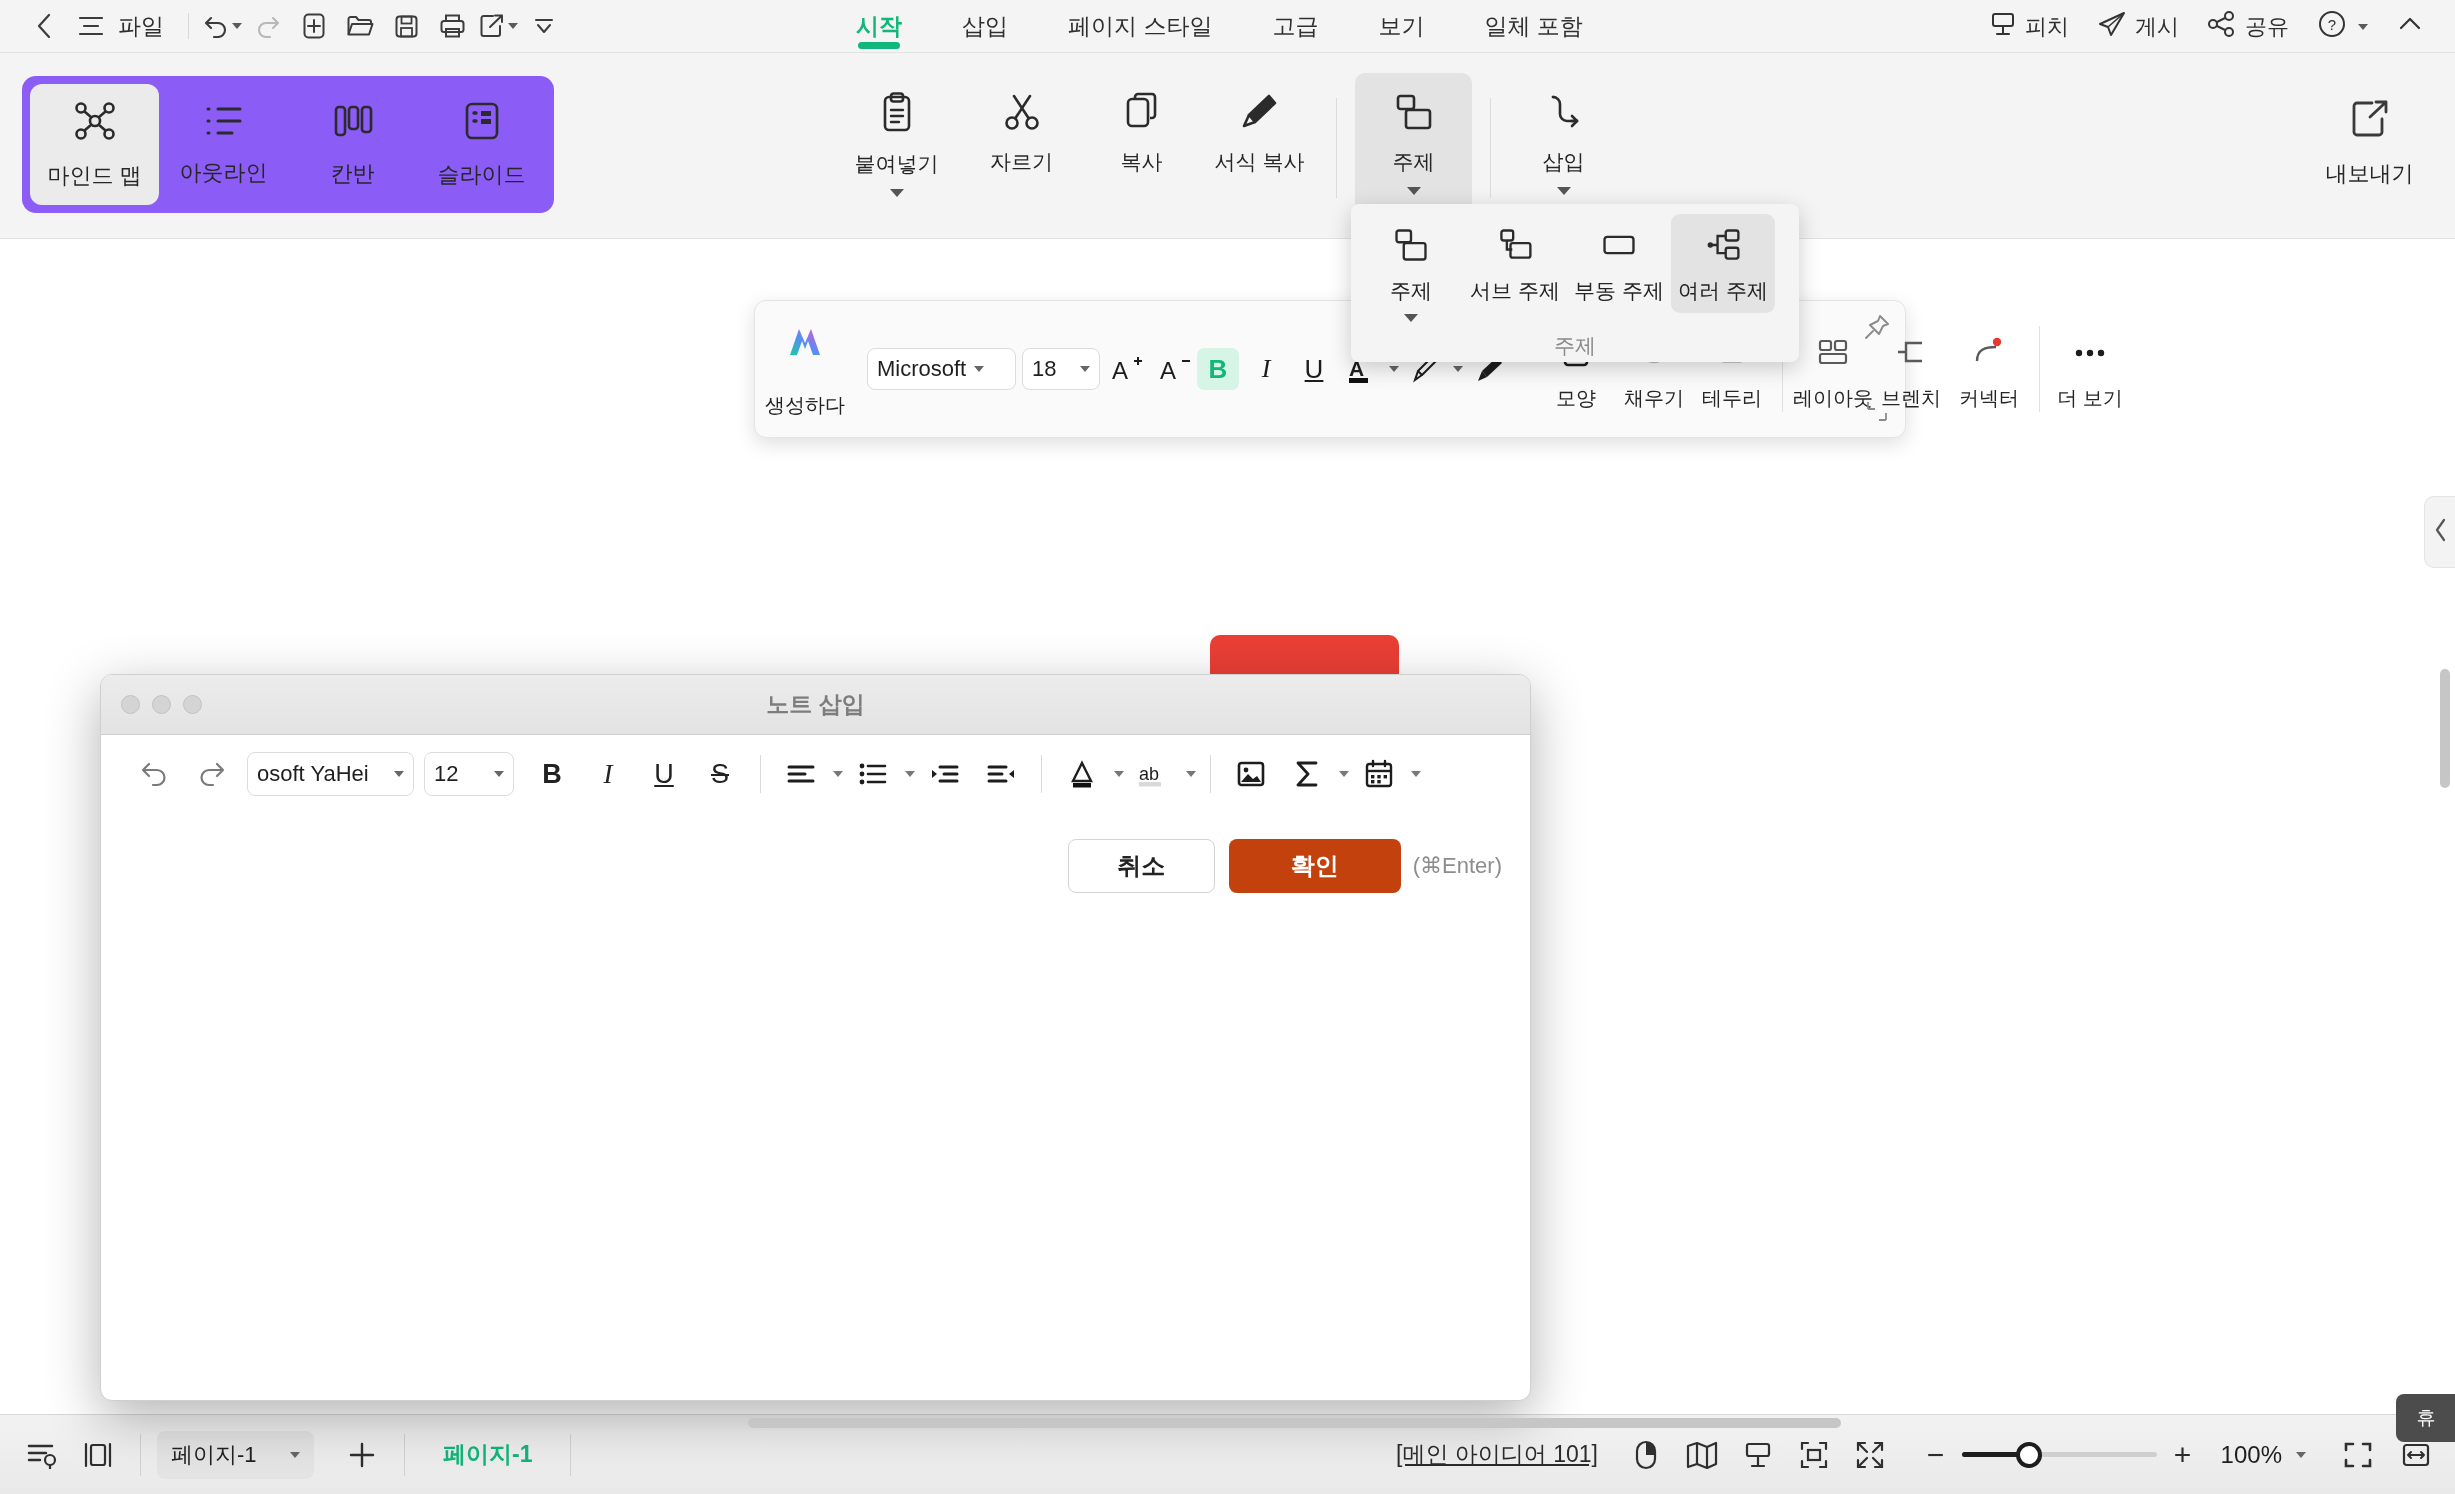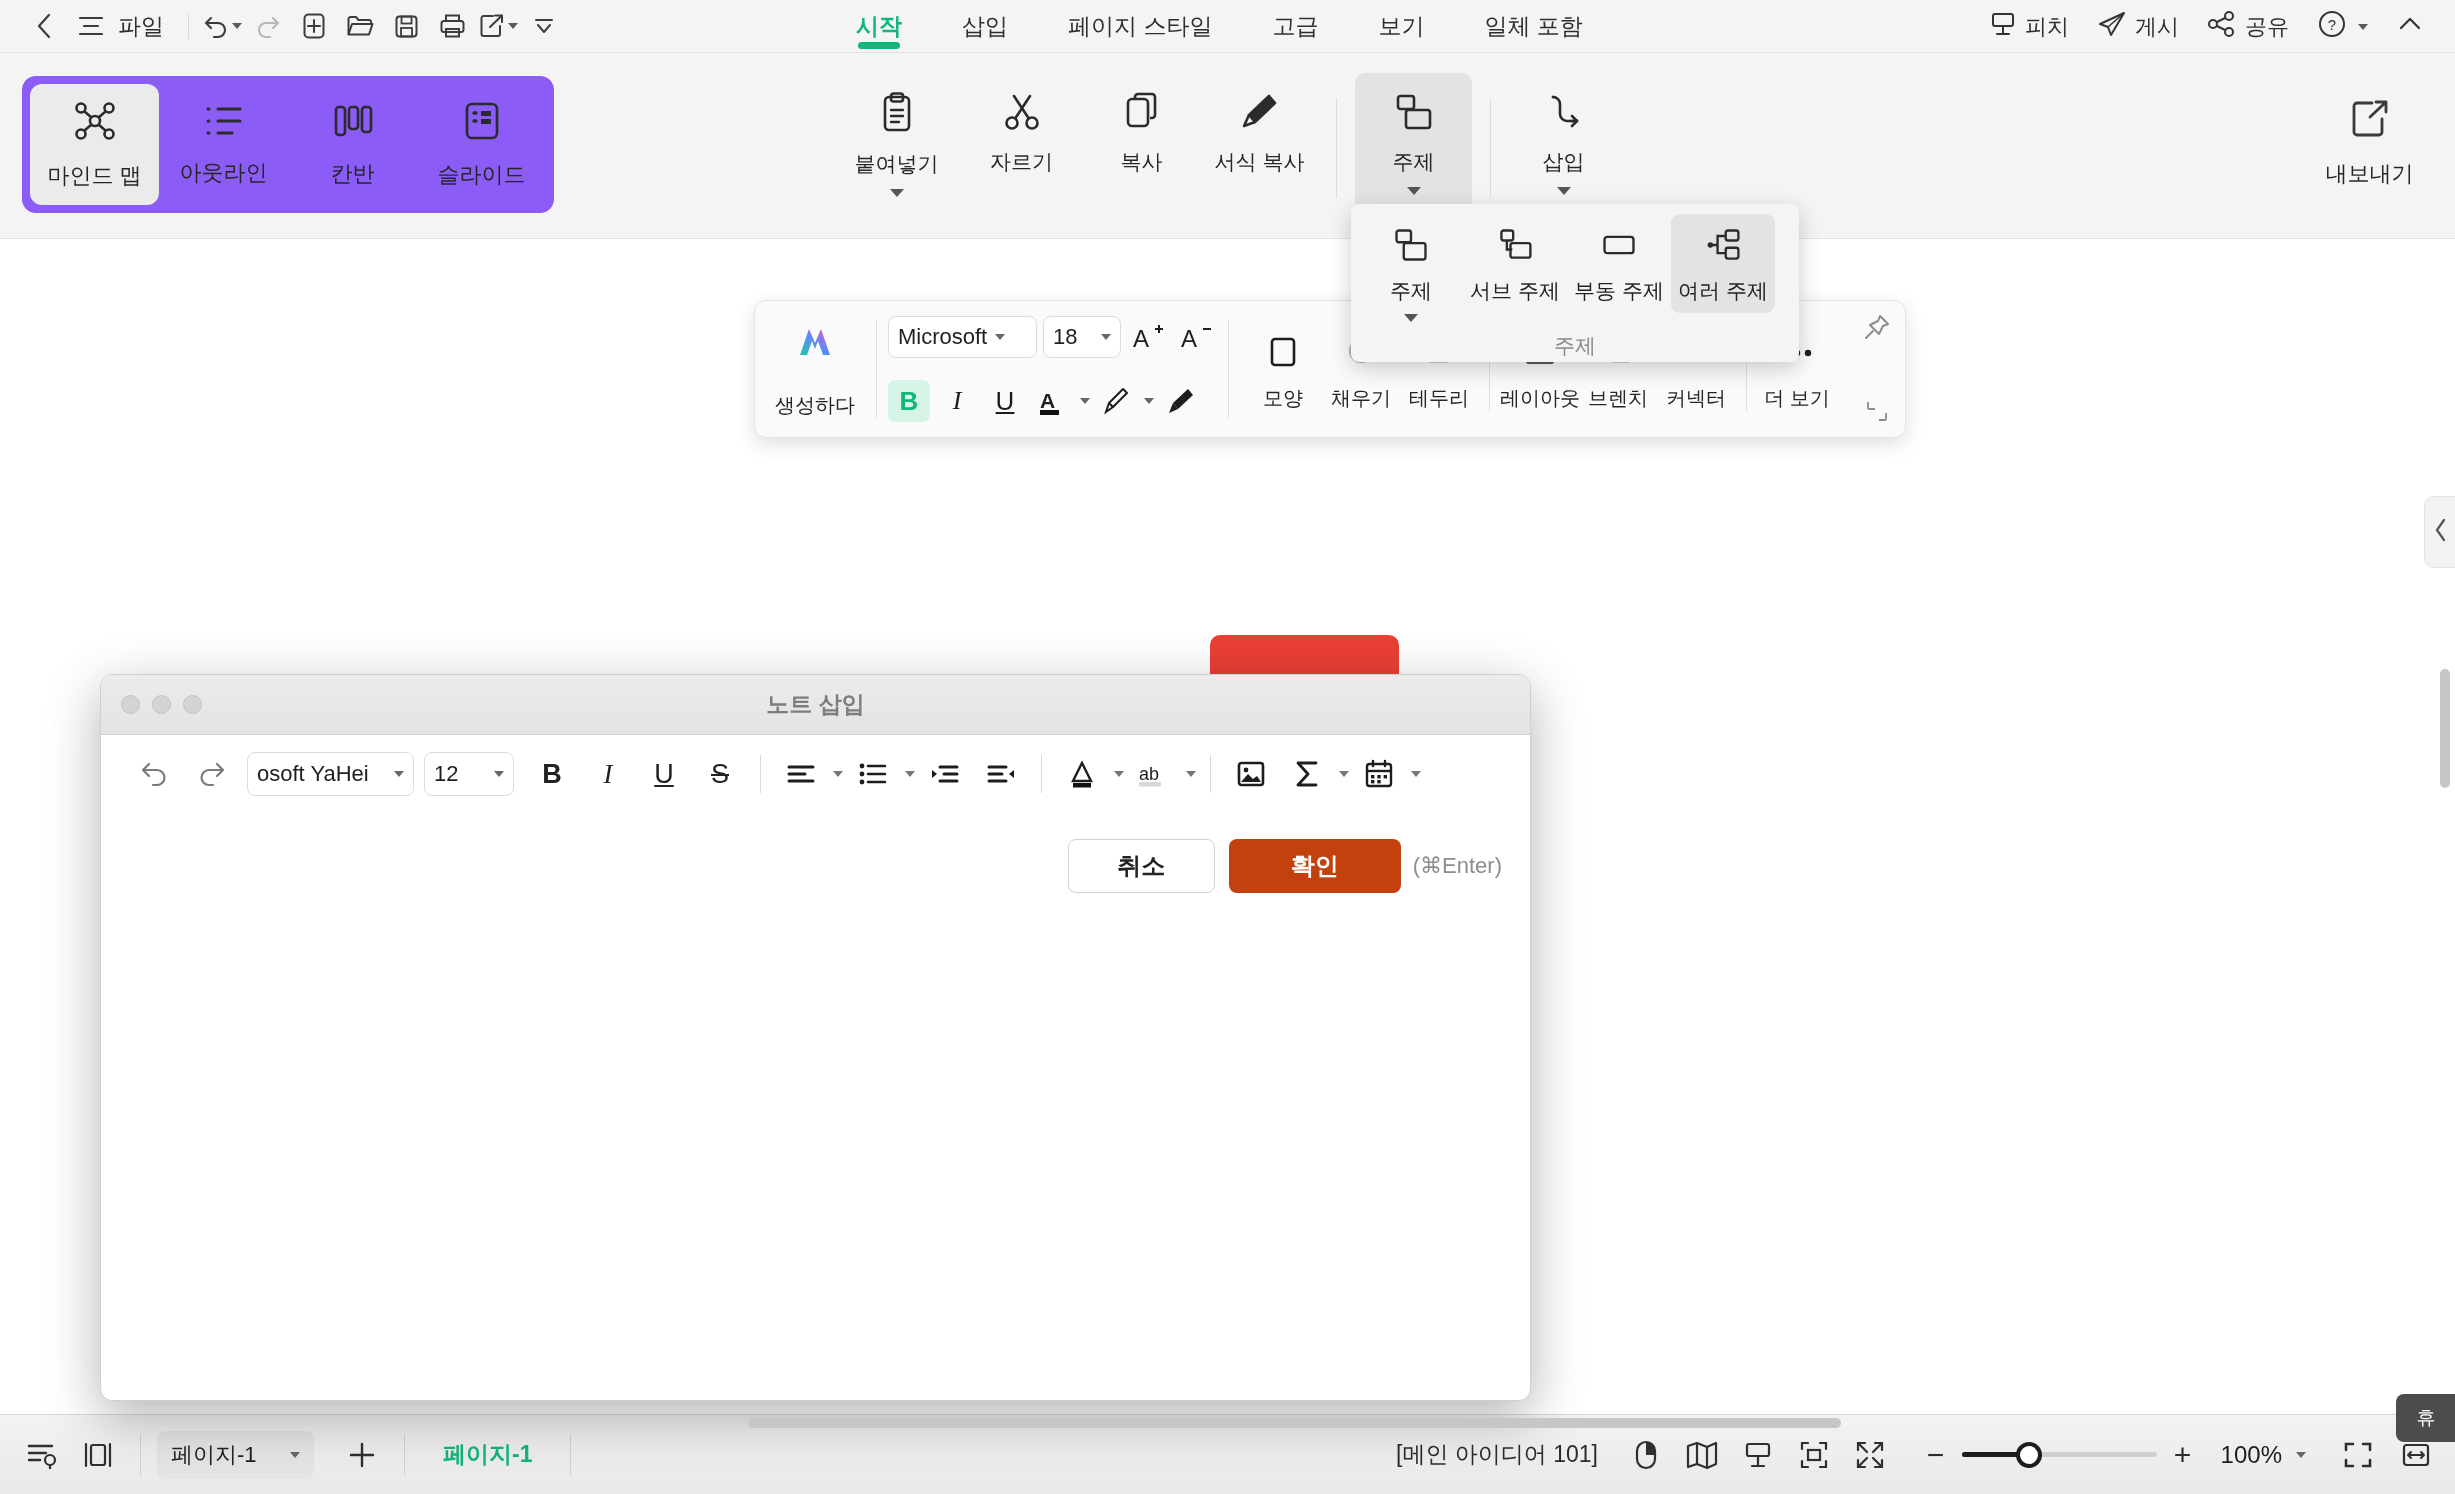--- a/index.html
+++ b/index.html
@@ -126,21 +126,21 @@
   
   .fmt-bar {
     position:absolute; left: 754px; top: 300px; width: 1152px; height: 138px;
     background:#fafafa; border: 1px solid #e4e4e4; border-radius: 12px;
     box-shadow: 0 6px 20px rgba(0,0,0,.13); z-index: 50;
     display:flex; align-items:center;
   }
   .fb-ai { width: 100px; display:flex; flex-direction:column; align-items:center; gap:23px; margin-left: 10px;}
   .fb-ai .lbl { font-size: 20px; color:#232323; white-space:nowrap; }
   .fb-sep { width:1px; height: 100px; background:#e0e0e0; margin: 0 11px; }
-  .fb-mid { display:flex; flex-direction:column; gap: 22px; }
+  .fb-mid { display:flex; flex-direction:row; gap: 1px; }
   .fb-row { display:flex; align-items:center; gap: 6px; }
   .sel-box {
     height: 42px; border:1px solid #dcdcdc; border-radius: 8px; background:#fff;
     display:flex; align-items:center; padding: 0 9px; gap: 8px; font-size:22px; color:#1f1f1f;
   }
   .mini-caret { width:0;height:0;border-left:5px solid transparent;border-right:5px solid transparent;border-top:6px solid #666; }
   .fb-ib { width: 42px; height: 42px; display:flex;align-items:center;justify-content:center; border-radius:7px; font-size:26px; color:#1d1d1d;}
   .fb-ib.on { background:#d6f5e6; color:#11b67a; font-weight:bold; }
   .fb-tools { display:flex; align-items:flex-end; gap: 0px; margin-left: 4px;}
   .fb-tool { width: 78px; display:flex; flex-direction:column; align-items:center; gap: 10px; }
@@ -197,21 +197,21 @@
   }
   .sb-left { display:flex; align-items:center; padding-left: 16px; gap: 4px; }
   .sb-ib { width: 52px; height: 52px; display:flex;align-items:center;justify-content:center; color:#2f2f2f; }
   .sb-sep { width:1px;height:42px;background:#d2d2d2;margin:0 12px; }
   .page-sel {
     height: 48px; min-width: 157px; border-radius: 8px; background:#e4e4e4;
     display:flex; align-items:center; justify-content:space-between; padding: 0 14px; font-size:22px; color:#222;
   }
   .page-tab { font-size: 23px; color:#11b67a; font-weight:bold; padding: 0 22px; }
   .sb-center { position:absolute; left:1396px; display:flex; align-items:center; gap: 4px; }
-  .sb-doc { font-size: 23px; color:#2b2b2b; margin-right: 18px; white-space:nowrap;}
+  .sb-doc { font-size: 23px; color:#2b2b2b; margin-right: 18px; white-space:nowrap;text-decoration:underline;}
   .sb-right { position:absolute; right: 14px; display:flex; align-items:center; gap: 6px; }
   .zoom-minus, .zoom-plus { font-size: 30px; color:#2b2b2b; width: 40px; text-align:center; }
   .zslider { width: 195px; height: 22px; position:relative; display:flex; align-items:center; }
   .ztrack { position:absolute; left:0; right:0; height: 5px; background:#cfcfcf; border-radius:3px; }
   .ztrack-f { position:absolute; left:0; width: 64px; height: 5px; background:#1d1d1d; border-radius:3px; }
   .zknob { position:absolute; left: 54px; width: 26px; height: 26px; border-radius:50%; background:#fff; border:4px solid #1d1d1d; }
   .zval { font-size: 24px; color:#1e1e1e; margin-left: 12px; }
   .corner-tip {
     position:absolute; right: 0px; bottom: 52px; width: 60px; height: 48px;
     background:#4c4c4c; border-radius: 8px 0 0 8px; color:#fff; font-size: 19px;

